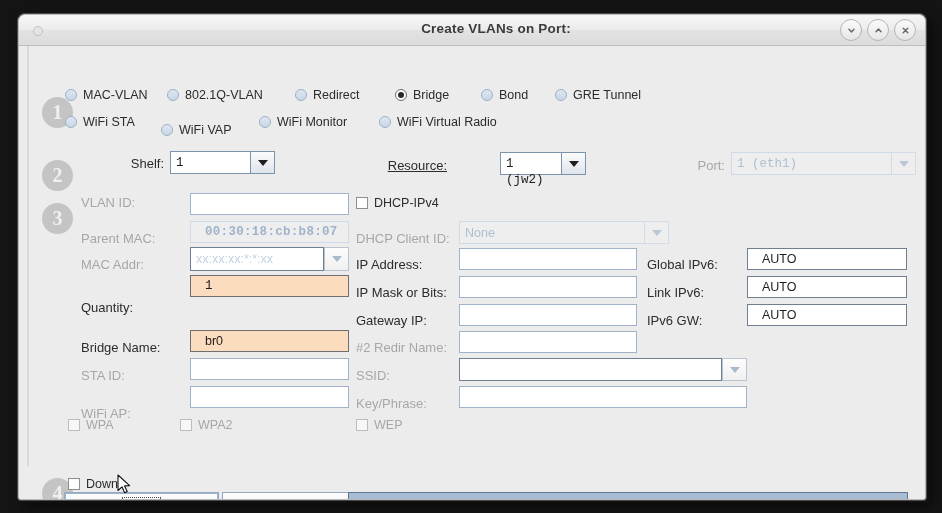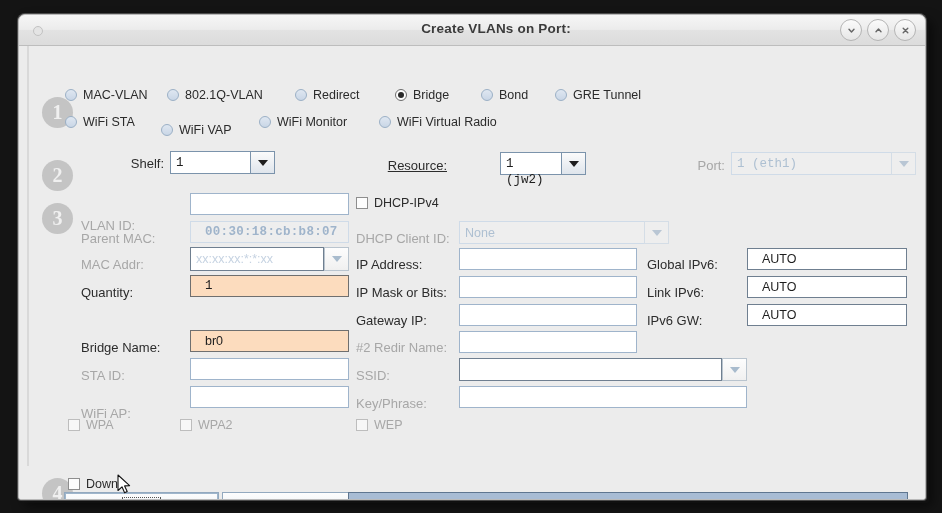--- a/index.html
+++ b/index.html
@@ -240,35 +240,35 @@
       </div>
 
       <div class="lbl r dim" style="position:absolute;left:600px;top:112px;width:106px;">Port:</div>
       <div class="combo dim" style="left:712px;top:106px;width:185px;">
         <div class="cin">1 (eth1)</div>
         <div class="carr">
             <span class="tri light"></span>
           </div>
       </div>
 
-      <div class="lbl dim" style="position:absolute;left:62px;top:172px;">VLAN ID:</div>
+      <div class="lbl dim" style="position:absolute;left:62px;top:149px;">VLAN ID:</div>
       <div class="fld" style="left:171px;top:147px;width:159px;"></div>
 
       <div class="lbl dim" style="position:absolute;left:62px;top:185px;">Parent MAC:</div>
       <div class="fld ro mono" style="left:171px;top:175px;width:159px;">00:30:18:cb:b8:07</div>
 
       <div class="lbl dim" style="position:absolute;left:62px;top:211px;">MAC Addr:</div>
       <div class="combo flat dark" style="left:171px;top:201px;width:159px;height:24px;">
         <div class="cin" style="color:#c6d3e2;font-family:'Liberation Sans',sans-serif;height:24px;">xx:xx:xx:*:*:xx</div>
         <div class="carr" style="height:24px;">
             <span class="tri mid"></span>
           </div>
       </div>
 
-      <div class="lbl" style="position:absolute;left:62px;top:239px;">Quantity:</div>
+      <div class="lbl" style="position:absolute;left:62px;top:254px;">Quantity:</div>
       <div class="fld hot mono" style="left:171px;top:229px;width:159px;font-weight:normal;">1</div>
 
       <div class="lbl" style="position:absolute;left:62px;top:294px;">Bridge Name:</div>
       <div class="fld hot" style="left:171px;top:284px;width:159px;">br0</div>
 
       <div class="lbl dim" style="position:absolute;left:62px;top:322px;">STA ID:</div>
       <div class="fld" style="left:171px;top:312px;width:159px;"></div>
 
       <div class="lbl dim" style="position:absolute;left:62px;top:360px;">WiFi AP:</div>
       <div class="fld" style="left:171px;top:340px;width:159px;"></div>

